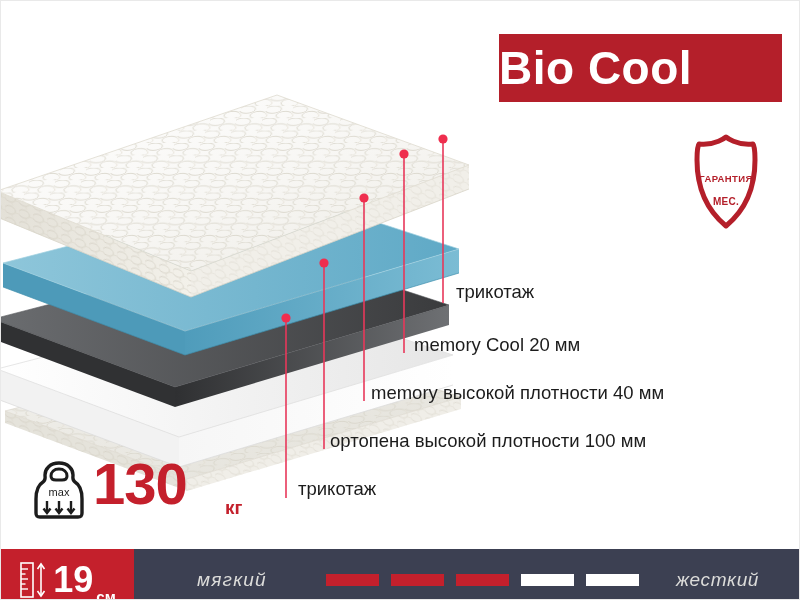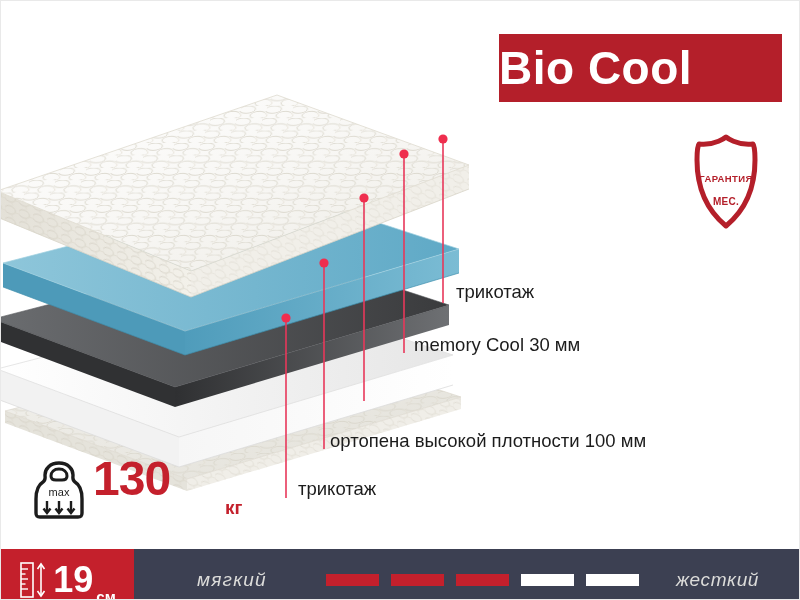--- a/index.html
+++ b/index.html
@@ -60,21 +60,21 @@
   .lbl-1{left:413px;top:333px;}
   .lbl-2{left:370px;top:381px;}
   .lbl-3{left:329px;top:429px;}
   .lbl-4{left:297px;top:477px;}
 
   
   .weight-block{position:absolute;left:32px;top:458px;width:220px;height:72px;}
   .weight-icon{position:absolute;left:0px;top:2px;width:52px;height:58px;}
   .weight-num{
     position:absolute;left:60px;top:-4px;
-    font-size:48px;font-weight:bold;color:#c4202c;line-height:1;
+    font-size:58px;font-weight:bold;color:#c4202c;line-height:1;
     letter-spacing:-1px;
   }
   .weight-unit{
     position:absolute;left:192px;top:38px;
     font-size:19px;font-weight:bold;color:#c4202c;
   }
 
   
   .bottom-bar{
     position:absolute;left:0px;top:548px;width:798px;height:62px;
@@ -237,21 +237,22 @@
     <circle cx="363" cy="197" r="4.6" fill="#ef2e4e"></circle>
 
     <line x1="323" y1="262" x2="323" y2="448" stroke="#e8385a" stroke-width="1.6"></line>
     <circle cx="323" cy="262" r="4.6" fill="#ef2e4e"></circle>
 
     <line x1="285" y1="317" x2="285" y2="497" stroke="#e8385a" stroke-width="1.6"></line>
     <circle cx="285" cy="317" r="4.6" fill="#ef2e4e"></circle>
   </svg>
 
   <div class="layer-label lbl-0">трикотаж</div>
-  <div class="layer-label lbl-1">memory Cool 30 мм</div>
+  <div class="layer-label lbl-1">memory Cool 20 мм</div>
+  <div class="layer-label lbl-2">memory высокой плотности 40 мм</div>
   <div class="layer-label lbl-3">ортопена высокой плотности 100 мм</div>
   <div class="layer-label lbl-4">трикотаж</div>
 
   <div class="weight-block">
     <svg class="weight-icon" viewBox="0 0 52 58" xmlns="http://www.w3.org/2000/svg">
       <path d="M26 2 C17 2 12 8 12 14 C12 17 13 19 10 21 C5 24 3 30 3 38 L3 52
                C3 55 4 56 7 56 L45 56 C48 56 49 55 49 52 L49 38
                C49 30 47 24 42 21 C39 19 40 17 40 14 C40 8 35 2 26 2 Z" fill="none" stroke="#1c1c1c" stroke-width="3.4" stroke-linejoin="round"></path>
       <path d="M26 8 C21 8 18 11 18 15 C18 18 20 19 23 19 L29 19 C32 19 34 18 34 15 C34 11 31 8 26 8 Z" fill="none" stroke="#1c1c1c" stroke-width="3"></path>
       <text x="26" y="35" text-anchor="middle" font-size="11" font-family="Liberation Sans, sans-serif" fill="#1c1c1c">max</text>

